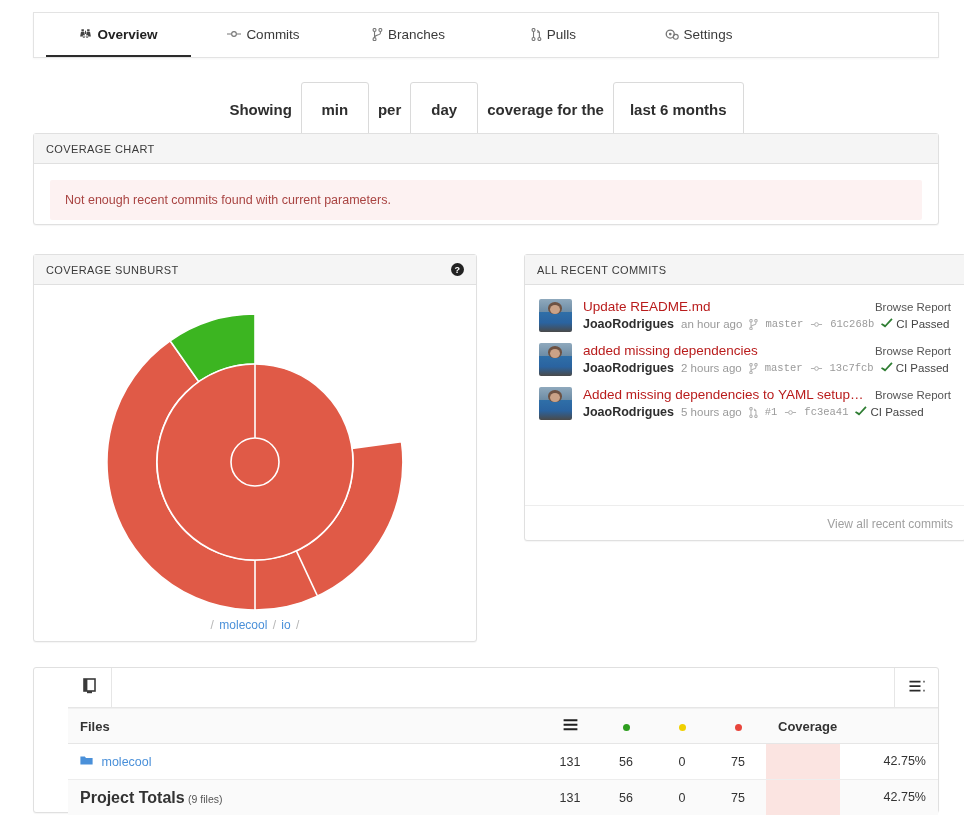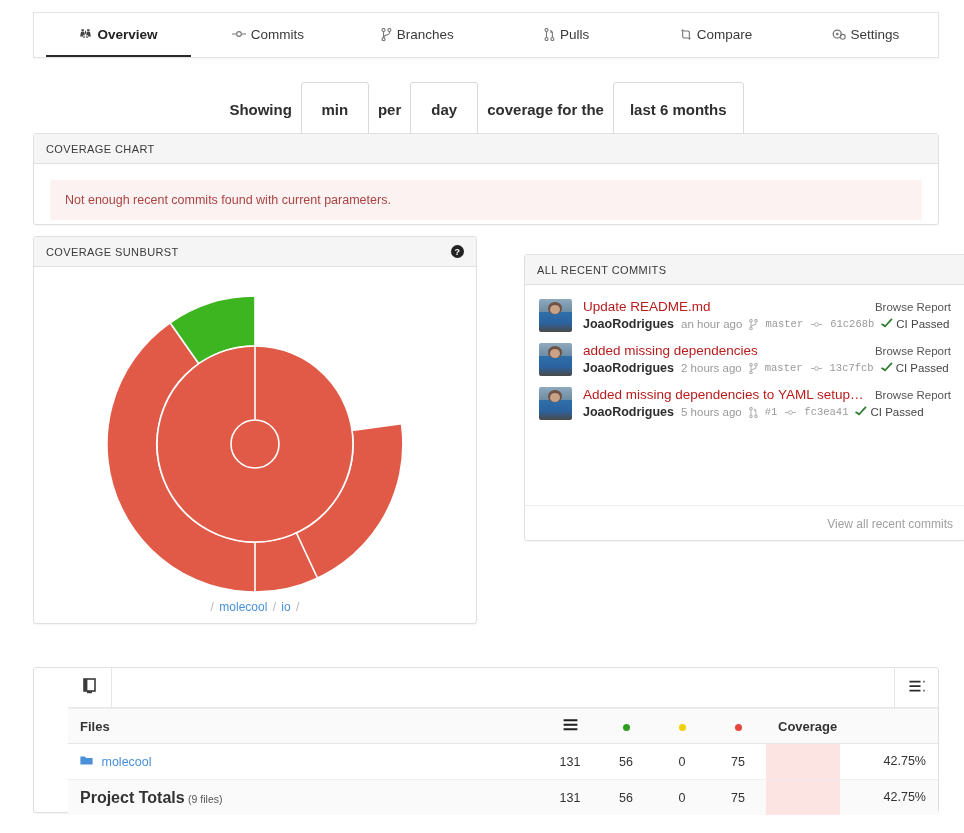--- a/index.html
+++ b/index.html
@@ -15,21 +15,21 @@
 
   
   .tabbar-wrap {
     position: absolute; left: 33px; top: 12px;
     width: 906px; height: 46px;
     background: #ffffff;
     border: 1px solid #e3e3e3;
     border-bottom: none;
     box-shadow: 0 1px 2px rgba(0,0,0,0.04);
   }
-  .tabs { display: flex; height: 100%; align-items: stretch; padding-left: 12px; justify-content: space-between; }
+  .tabs { display: flex; height: 100%; align-items: stretch; padding-left: 12px; }
   .tab {
     display: flex; align-items: center; justify-content: center;
     gap: 5px;
     width: 145px;
     font-size: 13.5px;
     color: #3a3a3a;
     cursor: pointer;
     border-bottom: 3px solid transparent;
     position: relative;
   }
@@ -88,21 +88,21 @@
   .alert {
     margin: 16px;
     background: #fdf2f2;
     color: #a94442;
     font-size: 12.5px;
     padding: 13px 15px;
     border-radius: 2px;
   }
 
   
-  #sunburst-panel { left: 33px; top: 236px; width: 444px; height: 388px; }
+  #sunburst-panel { left: 33px; top: 254px; width: 444px; height: 388px; }
   .sunburst-body { position: relative; height: 357px; }
   .sunburst-svg { position:absolute; left: 50%; top: 22px; transform: translateX(-50%); }
   .breadcrumb {
     position: absolute; left: 0; right: 0; bottom: 10px;
     text-align: center;
     font-size: 12px;
     color: #5b9bd5;
   }
   .breadcrumb .sep { color: #b6b6b6; padding: 0 2px; }
   .breadcrumb a { color: #4a90d9; text-decoration: none; cursor: pointer; }
@@ -236,29 +236,20 @@
         <svg width="11" height="13" viewBox="0 0 11 14">
             <circle cx="2.3" cy="2.1" r="1.6" fill="none" stroke="currentColor" stroke-width="1.2"></circle>
             <circle cx="8.6" cy="11.9" r="1.6" fill="none" stroke="currentColor" stroke-width="1.2"></circle>
             <circle cx="2.3" cy="11.9" r="1.6" fill="none" stroke="currentColor" stroke-width="1.2"></circle>
             <path stroke="currentColor" stroke-width="1.2" fill="none" d="M2.3 3.8v6.4M8.6 10.2V4.6L6.4 2.3M8.6 4.4h-2.2"></path>
           </svg>
       </span>
       <span>Pulls</span>
     </div>
 
-    <div class="tab">
-      <span class="ico">
-        <svg width="12" height="13" viewBox="0 0 12 14">
-            <path stroke="currentColor" stroke-width="1.2" fill="none" d="M3.4 3.2h4.2a2 2 0 012 2v5.4M8.6 10.8h-4.2a2 2 0 01-2-2V3.4"></path>
-            <path fill="currentColor" d="M2.4 1.2l1.8 2.2H.6zM9.6 12.8l1.8-2.2H7.8z"></path>
-          </svg>
-      </span>
-      <span>Compare</span>
-    </div>
 
     <div class="tab">
       <span class="ico">
         <svg width="14" height="13" viewBox="0 0 16 14">
             <circle cx="6" cy="6.5" r="4.6" fill="none" stroke="currentColor" stroke-width="1.5"></circle>
             <circle cx="6" cy="6.5" r="1.5" fill="currentColor"></circle>
             <circle cx="12.3" cy="9.6" r="2.8" fill="none" stroke="currentColor" stroke-width="1.3"></circle>
           </svg>
       </span>
       <span>Settings</span>

